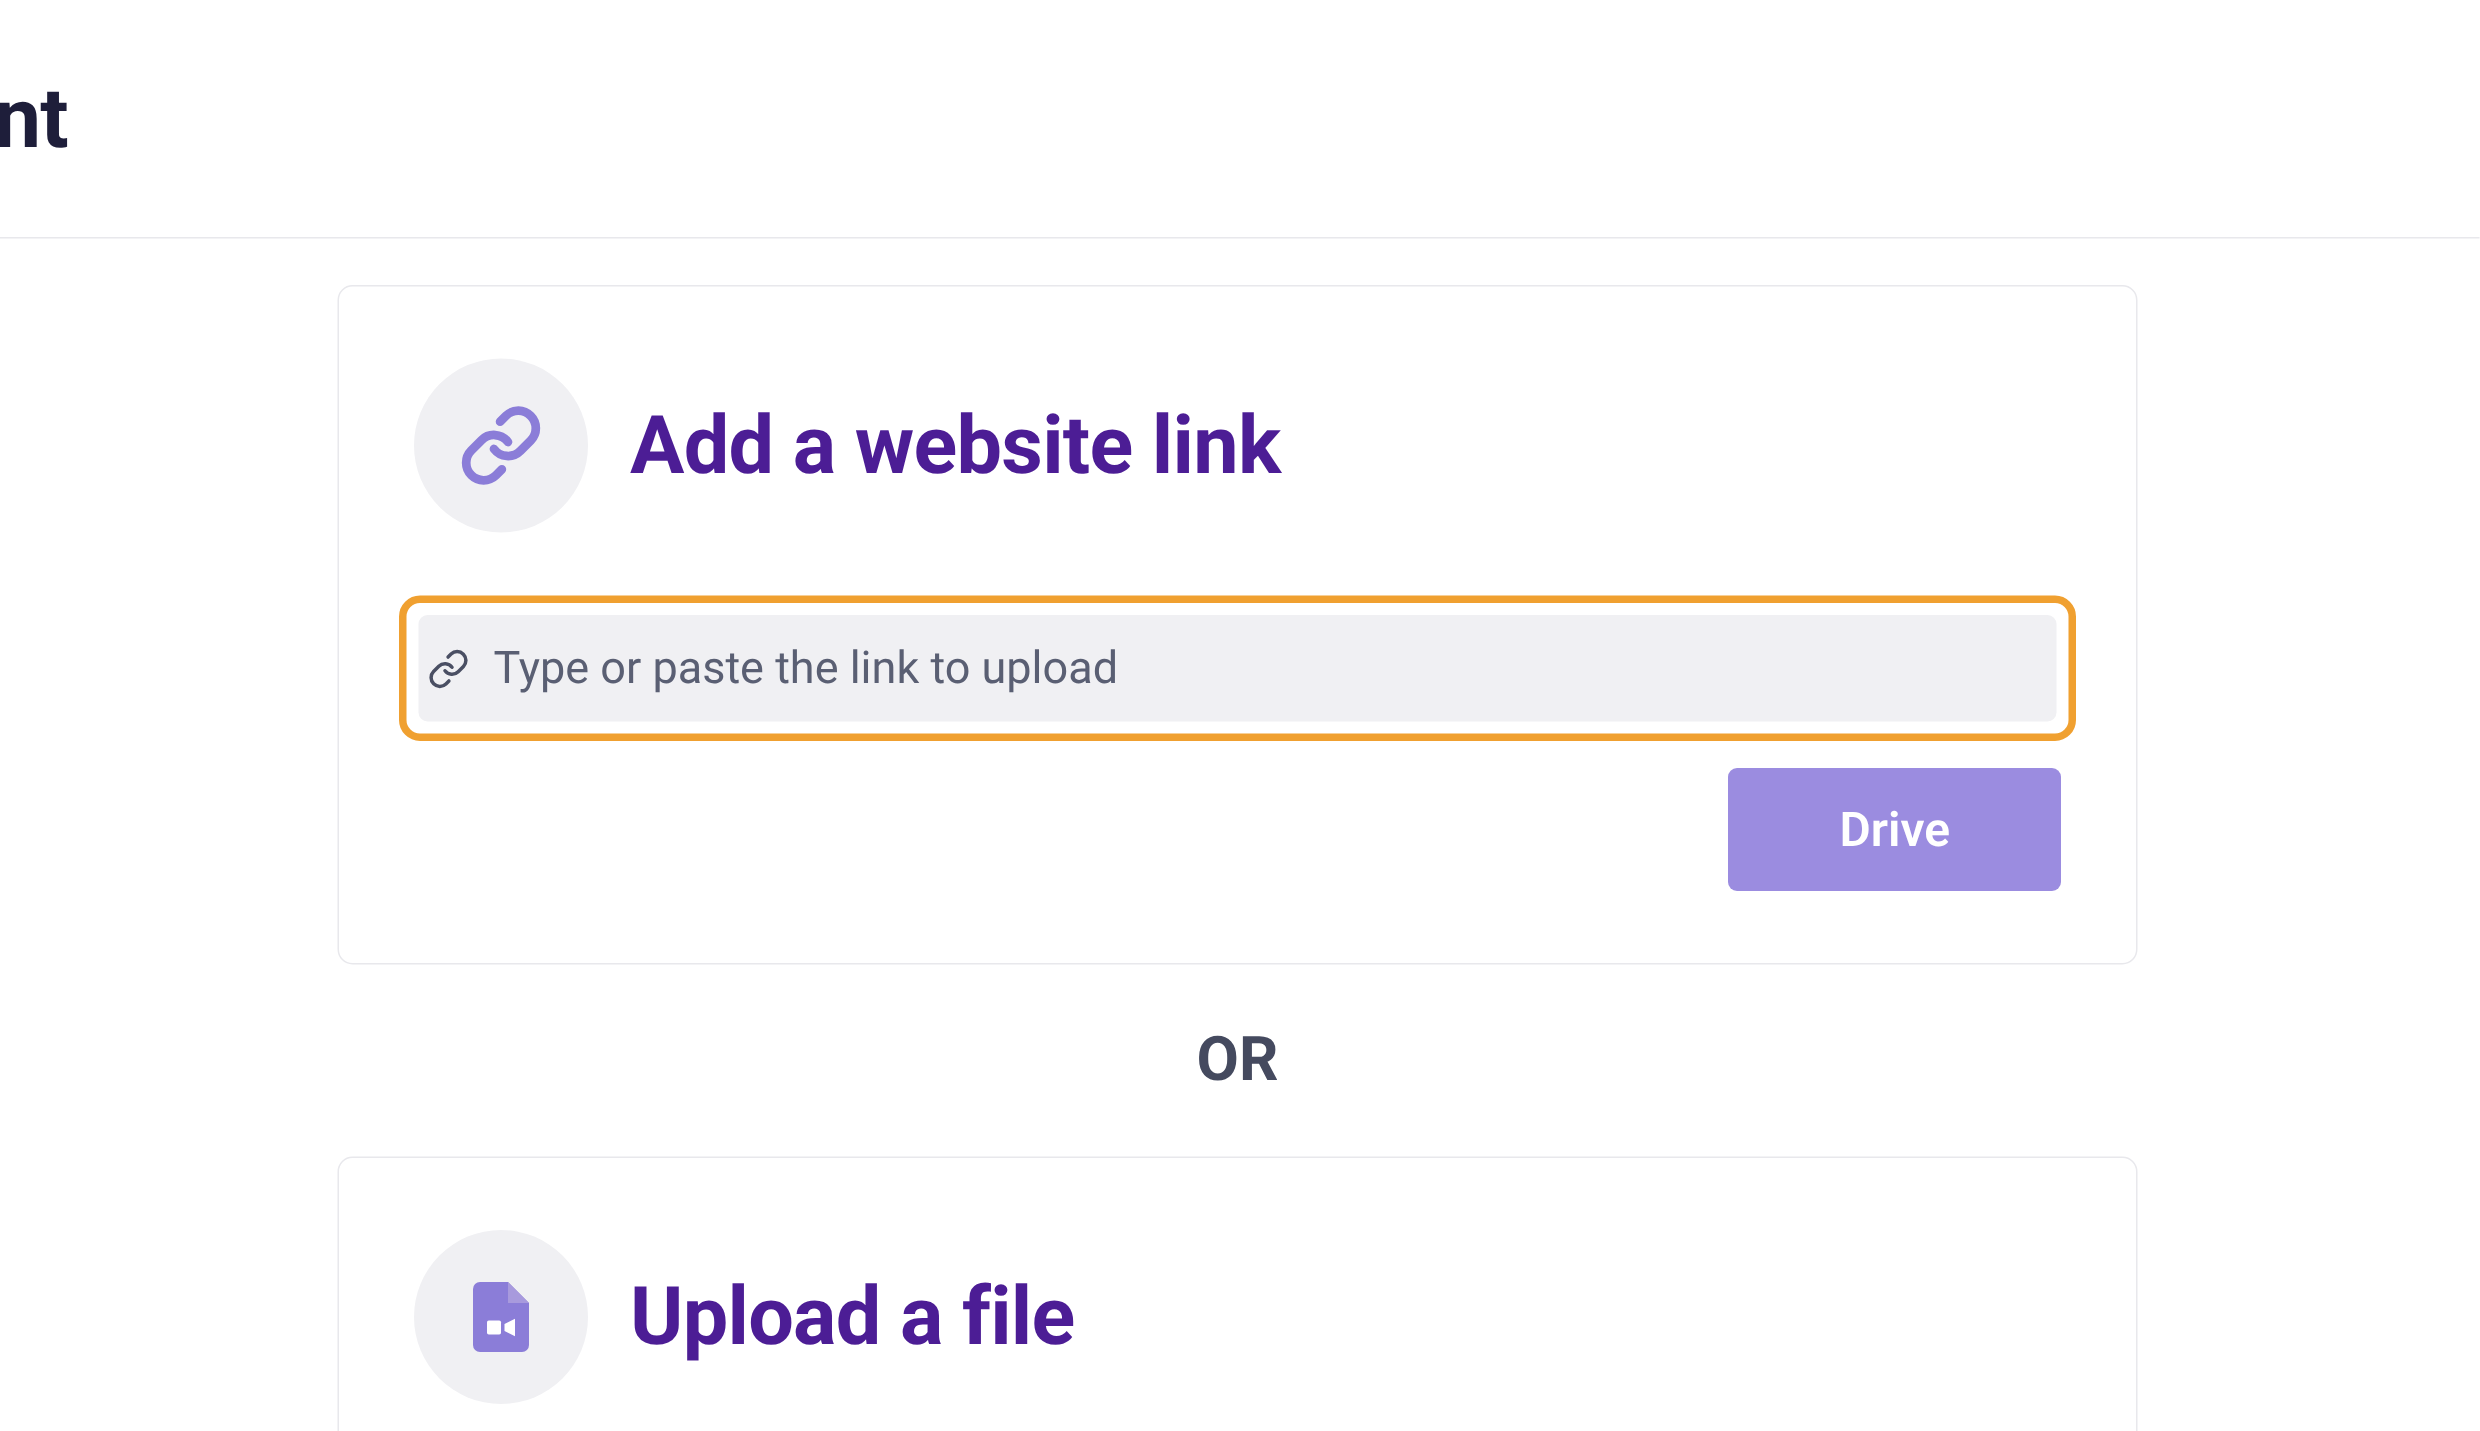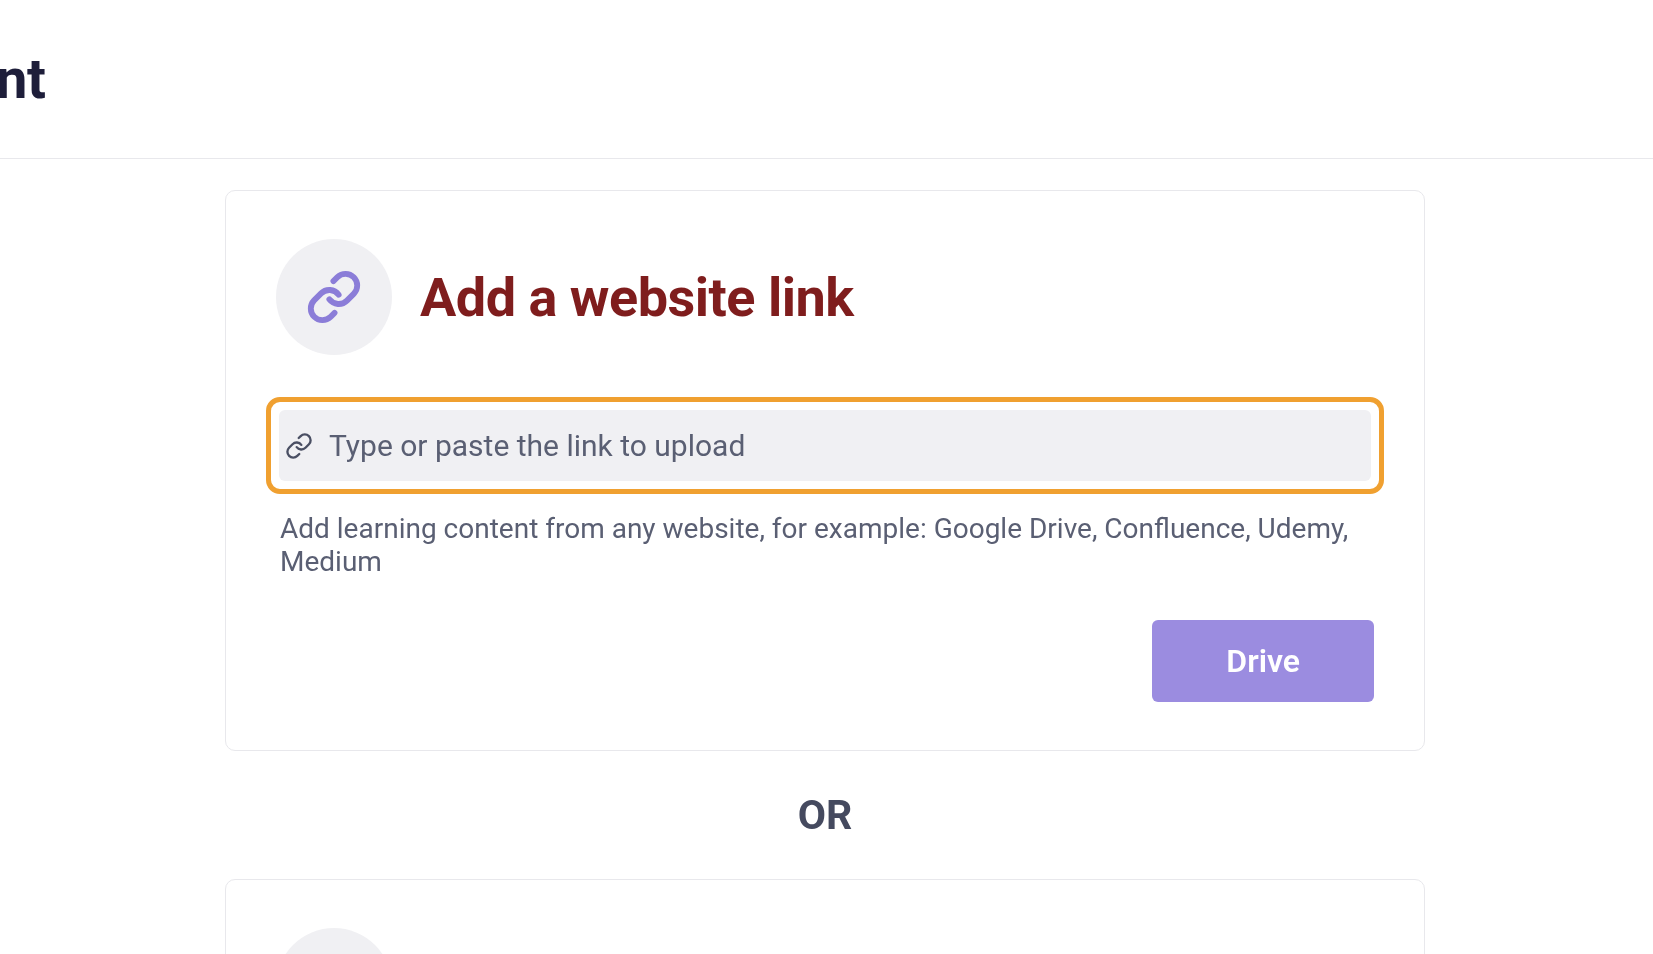--- a/index.html
+++ b/index.html
@@ -69,21 +69,21 @@
     }
     
     .icon-circle svg {
       width: 56px;
       height: 56px;
     }
     
     .card-title {
       font-size: 54px;
       font-weight: 700;
-      color: #7f1d1d;
+      color: #4c1d95;
       letter-spacing: -0.5px;
     }
     
     .input-highlight-wrapper {
       border: 5px solid #f0a030;
       border-radius: 14px;
       padding: 8px;
       margin-bottom: 18px;
       margin-left: -10px;
       margin-right: -10px;
@@ -180,21 +180,20 @@
     <div class="input-highlight-wrapper">
       <div class="input-container">
         <svg viewBox="0 0 24 24" fill="none">
           <path d="M10 13a5 5 0 0 0 7.54.54l3-3a5 5 0 0 0-7.07-7.07l-1.72 1.71" stroke="#4a4f63" stroke-width="2" stroke-linecap="round" stroke-linejoin="round"></path>
           <path d="M14 11a5 5 0 0 0-7.54-.54l-3 3a5 5 0 0 0 7.07 7.07l1.71-1.71" stroke="#4a4f63" stroke-width="2" stroke-linecap="round" stroke-linejoin="round"></path>
         </svg>
         <input type="text" class="link-input" placeholder="Type or paste the link to upload" style="">
       </div>
     </div>
 
-    <p class="helper-text">Add learning content from any website, for example: Google Drive, Confluence, Udemy, Medium</p>
 
     <div class="button-row">
       <button class="upload-button">Drive</button>
     </div>
   </div>
 
   <div class="or-separator">OR</div>
 
   <div class="card-2">
     <div class="card-header">

